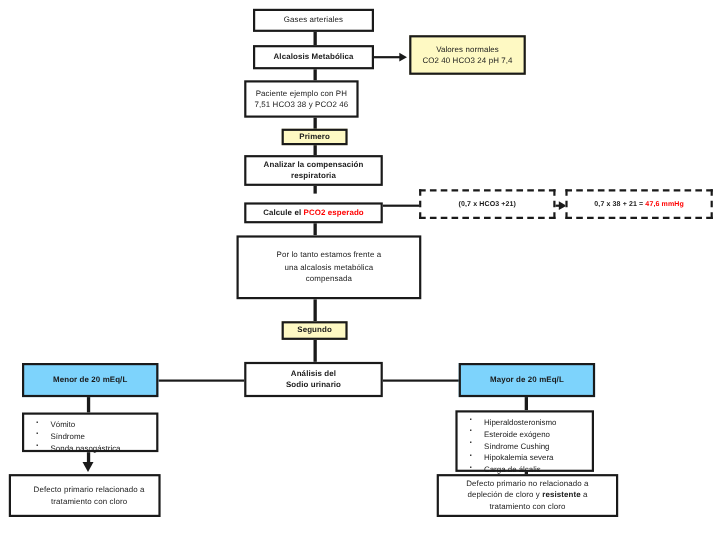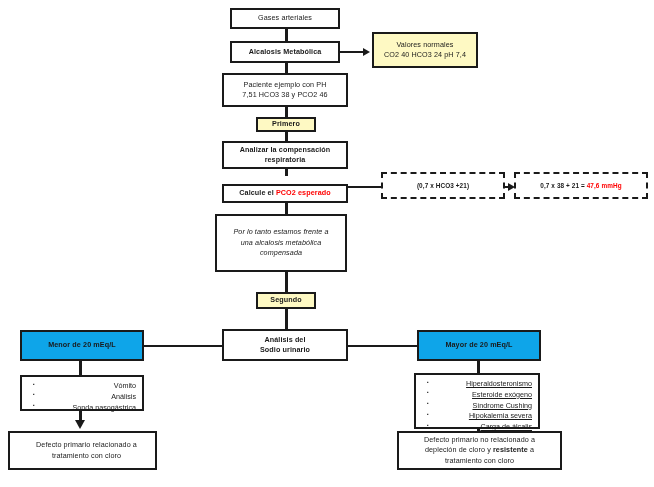--- a/index.html
+++ b/index.html
@@ -32,21 +32,21 @@
     text-align: center;
     font-size: 7.2px;
     line-height: 1.45;
     letter-spacing: 0.1px;
     padding: 2px 4px;
     z-index: 3;
   }
   .node .txt { display: block; width: 100%; }
 
   .cream { background: #fef9c3; }
-  .green { background: #0ea5e9; }
+  .green { background: #7dd3fc; }
   .bold  { font-weight: bold; }
 
   .dashed {
     border: 2px dashed #1a1a1a;
     background: #ffffff;
   }
 
   
   .listbox {
     position: absolute;
@@ -60,21 +60,20 @@
   }
   .listbox ul {
     margin: 0;
     padding: 0 0 0 12px;
     list-style: none;
   }
   .listbox li {
     position: relative;
     padding-left: 2px;
     white-space: nowrap;
-    text-align: right;
   }
   .listbox li::before {
     content: "\25AA";
     position: absolute;
     left: -11px;
     top: -0.5px;
     font-size: 5px;
     color: #333;
   }
 
@@ -146,21 +145,21 @@
   </div>
 
   <div class="hline" style="left:340px; top:51px; width:25px;"></div>
   <div class="arrow-right" style="left:363px; top:48px;"></div>
 
   <div class="node cream" style="left:372px; top:32px; width:106px; height:36px; flex-direction:column;">
     <span class="txt">Valores normales</span>
     <span class="txt">CO2 40 HCO3 24 pH 7,4</span>
   </div>
 
-  <div class="node" style="left:222px; top:73px; width:126px; height:34px; flex-direction:column;">
+  <div class="node" style="left:222px; top:73px; width:104px; height:34px; flex-direction:column;">
     <span class="txt">Paciente ejemplo  con PH</span>
     <span class="txt">7,51 HCO3 38 y PCO2 46</span>
   </div>
 
   <div class="node cream bold" style="left:256px; top:117px; width:60px; height:15px;">
     <span class="txt">Primero</span>
   </div>
 
   <div class="node bold" style="left:222px; top:141px; width:126px; height:28px; flex-direction:column;">
     <span class="txt">Analizar la compensación</span>
@@ -182,21 +181,21 @@
   <div class="vline-thin" style="left:486px; top:178px; height:10px;"></div>
   <div class="hline-thin" style="left:486px; top:186px; width:26px;"></div>
   <div class="arrow-right" style="left:508px; top:183px;"></div>
 
   <div class="node dashed" style="left:514px; top:172px; width:134px; height:27px;">
     <span class="txt bold" style="font-size:6.4px;">
       <span>0,7 x 38 + 21 = </span><span class="red">47,6 mmHg</span>
     </span>
   </div>
 
-  <div class="node" style="left:215px; top:214px; width:132px; height:58px; flex-direction:column;font-style:italic;">
+  <div class="node" style="left:215px; top:214px; width:168px; height:58px; flex-direction:column;">
     <span class="txt">Por lo tanto estamos frente a</span>
     <span class="txt">una alcalosis metabólica</span>
     <span class="txt">compensada</span>
   </div>
 
   <div class="node cream bold" style="left:256px; top:292px; width:60px; height:17px;">
     <span class="txt">Segundo</span>
   </div>
 
   <div class="node bold" style="left:222px; top:329px; width:126px; height:32px; flex-direction:column;">
@@ -214,41 +213,41 @@
   <div class="node green bold" style="left:417px; top:330px; width:124px; height:31px;">
     <span class="txt">Mayor de 20 mEq/L</span>
   </div>
 
   <div class="vline" style="left:79px;  top:360px; height:16px;"></div>
   <div class="vline" style="left:477px; top:360px; height:13px;"></div>
 
   <div class="listbox" style="left:20px; top:375px; width:124px; height:36px;">
     <ul>
       <li>Vómito</li>
-      <li>Análisis</li>
+      <li>Síndrome</li>
       <li>Sonda nasogástrica</li>
     </ul>
   </div>
 
-  <div class="listbox" style="left:414px; top:373px; width:126px; height:56px;text-decoration:underline;">
+  <div class="listbox" style="left:414px; top:373px; width:126px; height:56px;">
     <ul>
       <li>Hiperaldosteronismo</li>
       <li>Esteroide exógeno</li>
       <li>Síndrome Cushing</li>
       <li>Hipokalemia severa</li>
       <li>Carga de álcalis</li>
     </ul>
   </div>
 
   <div class="vline" style="left:79px;  top:411px; height:12px;"></div>
   <div class="arrow-down" style="left:75px; top:420px;"></div>
   <div class="vline" style="left:477px; top:429px; height:8px;"></div>
   <div class="arrow-down" style="left:473px; top:434px;"></div>
 
-  <div class="node" style="left:8px; top:431px; width:149px; height:39px; flex-direction:column;padding-left:12px;">
+  <div class="node" style="left:8px; top:431px; width:138px; height:39px; flex-direction:column;padding-left:12px;">
     <span class="txt">Defecto primario relacionado  a</span>
     <span class="txt">tratamiento con cloro</span>
   </div>
 
   <div class="node" style="left:397px; top:431px; width:165px; height:39px; flex-direction:column;">
     <span class="txt">Defecto primario no relacionado  a</span>
     <span class="txt">
       <span>depleción de cloro y </span><span class="bold">resistente</span><span> a</span>
     </span>
     <span class="txt">tratamiento con cloro</span>

